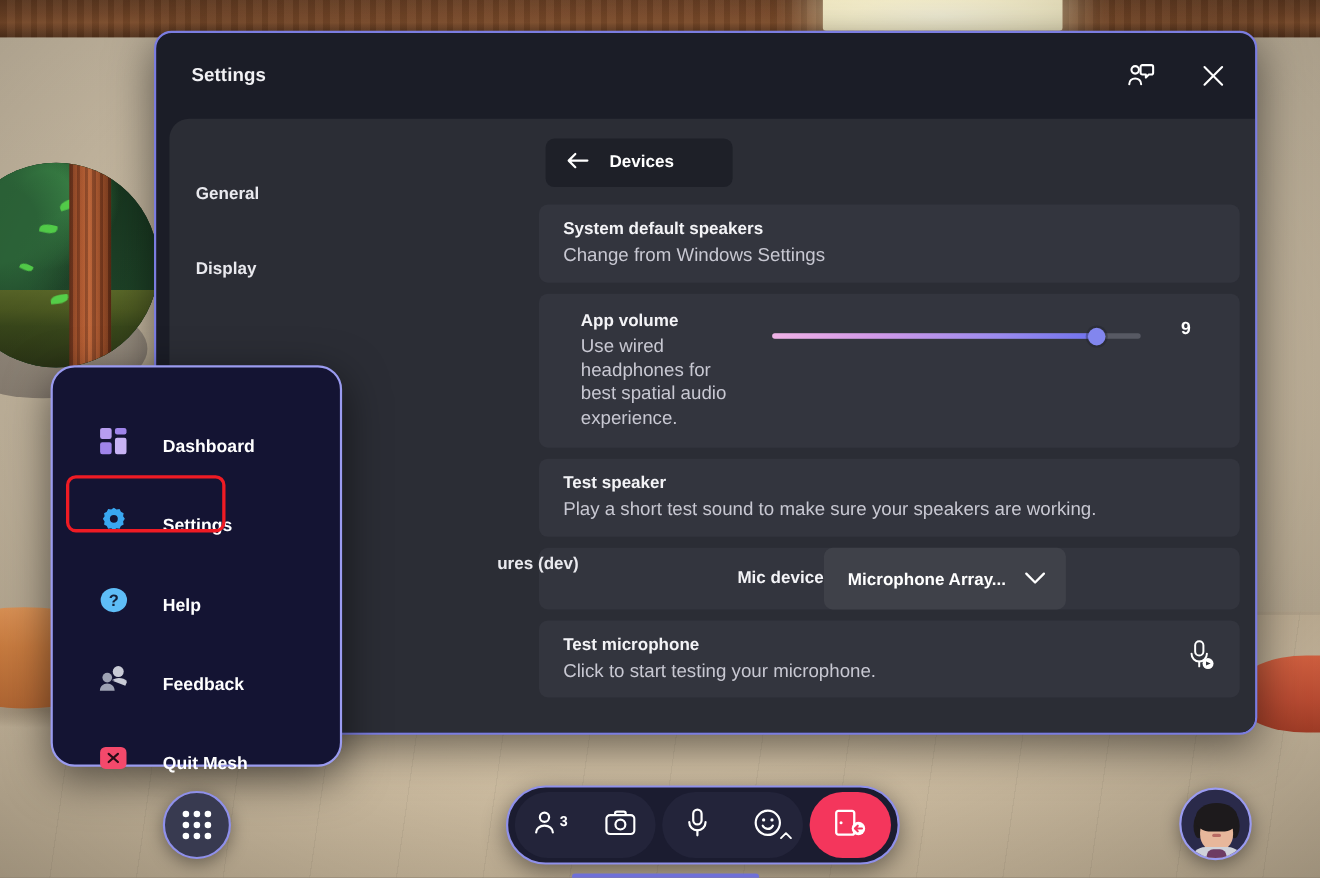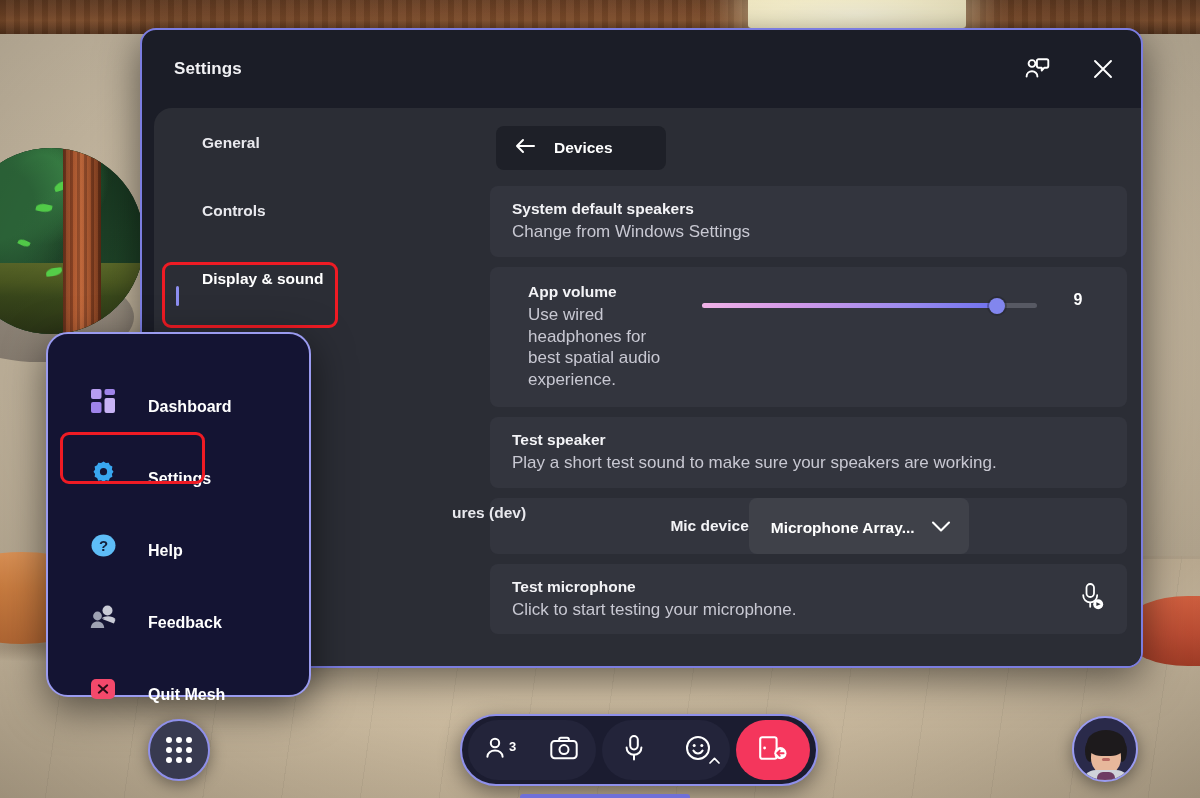--- a/index.html
+++ b/index.html
@@ -148,22 +148,22 @@
     border-top-left-radius: 18px;
     display: flex;
   }
   .sw-sidebar {
     width: 336px; flex: none;
     padding-top: 26px;
     position: relative;
   }
   .nav-item {
     position: relative;
-    height: 52px; display: flex; align-items: flex-start;
-    padding-left: 48px;
+    height: 52px; display: flex; align-items: flex-end;
+    padding-left: 24px;
     font-size: 15.5px; font-weight: 700; color: #e9e9ee;
     cursor: pointer;
     margin-bottom: 16px;
   }
   .nav-item.active { color: #ffffff; }
   .nav-item .active-bar {
     position: absolute; left: 22px; top: 16px;
     width: 3px; height: 20px; border-radius: 2px;
     background: #8d8ef0;
   }
@@ -383,26 +383,21 @@
       </div>
     </div>
 
     <div class="sw-body">
 
       <div class="sw-sidebar">
         <div class="nav-item">
           <span>General</span>
         </div>
         <div class="nav-item">
-          <span>Controls</span>
-        </div>
-        <div class="nav-item active">
-          <span class="active-bar"></span>
-          <span>Display &amp; sound</span>
-          <span class="hl-box"></span>
+          <span>Display</span>
         </div>
       </div>
 
       <div class="sw-main">
 
         <div class="devices-header-wrap">
           <div class="devices-header">
             <span>
               <svg width="22" height="16" viewBox="0 0 22 16" fill="none">
                 <path d="M20 8H3M3 8l6-6M3 8l6 6" stroke="#fff" stroke-width="2" stroke-linecap="round" stroke-linejoin="round"></path>

